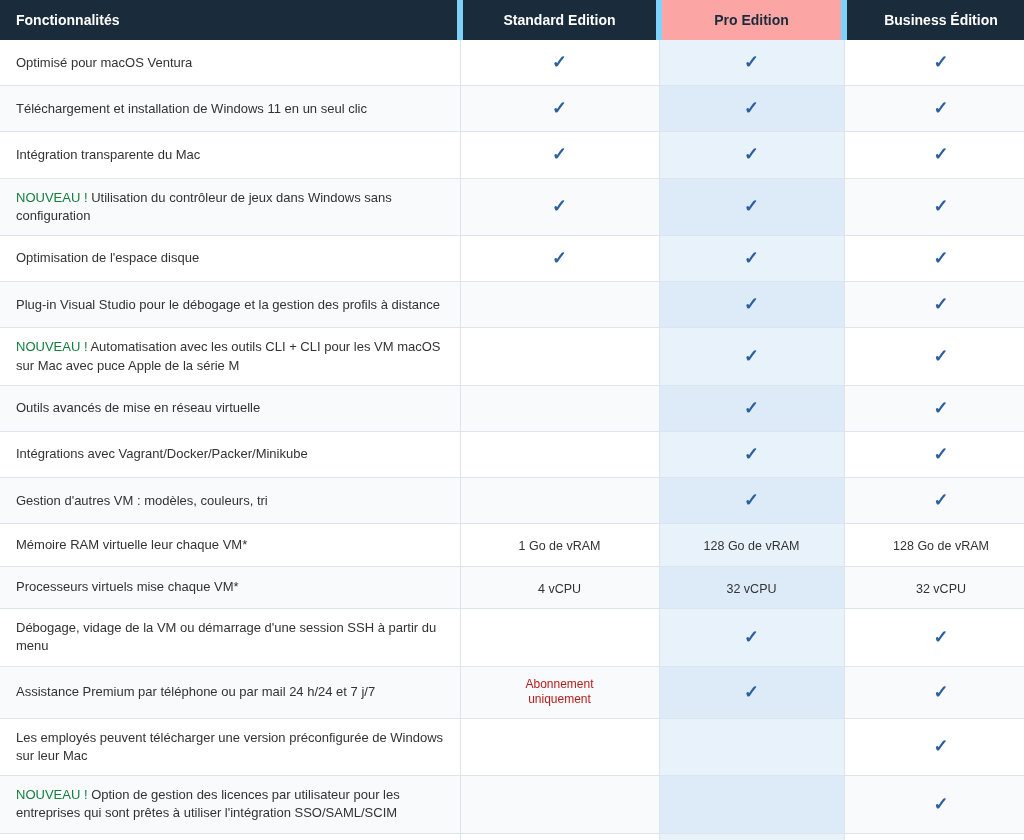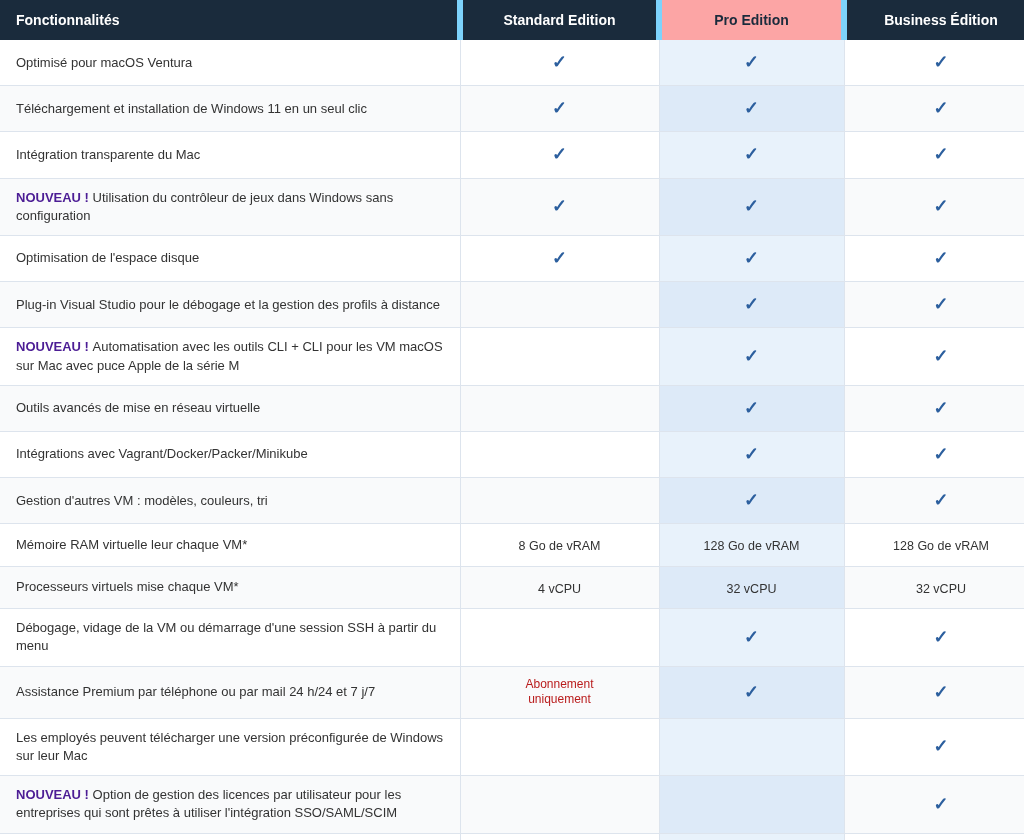--- a/index.html
+++ b/index.html
@@ -70,22 +70,22 @@
     td:not(:first-child) {
       text-align: center;
       font-size: 15px;
     }
     .check {
       color: #2c5f9e;
       font-size: 18px;
       font-weight: bold;
     }
     .nouveau {
-      color: #4c1d95;
-      font-weight: 700;
+      color: #15803d;
+      font-weight: 400;
     }
     .cell-text {
       font-size: 12.5px;
       color: #333;
       font-weight: 500;
     }
     .abonnement {
       font-size: 12px;
       color: #b91c1c;
       line-height: 1.3;
@@ -160,21 +160,21 @@
           <td><span class="check">✓</span></td>
         </tr>
         <tr>
           <td>Gestion d'autres VM : modèles, couleurs, tri</td>
           <td></td>
           <td><span class="check">✓</span></td>
           <td><span class="check">✓</span></td>
         </tr>
         <tr>
           <td>Mémoire RAM virtuelle leur chaque VM*</td>
-          <td><span class="cell-text">8 Go de vRAM</span></td>
+          <td><span class="cell-text">1 Go de vRAM</span></td>
           <td><span class="cell-text">128 Go de vRAM</span></td>
           <td><span class="cell-text">128 Go de vRAM</span></td>
         </tr>
         <tr>
           <td>Processeurs virtuels mise chaque VM*</td>
           <td><span class="cell-text">4 vCPU</span></td>
           <td><span class="cell-text">32 vCPU</span></td>
           <td><span class="cell-text">32 vCPU</span></td>
         </tr>
         <tr>

